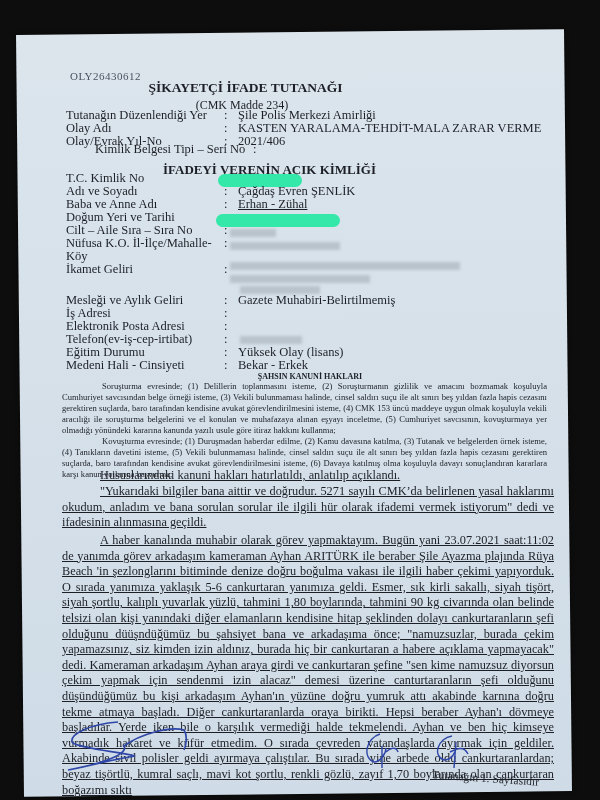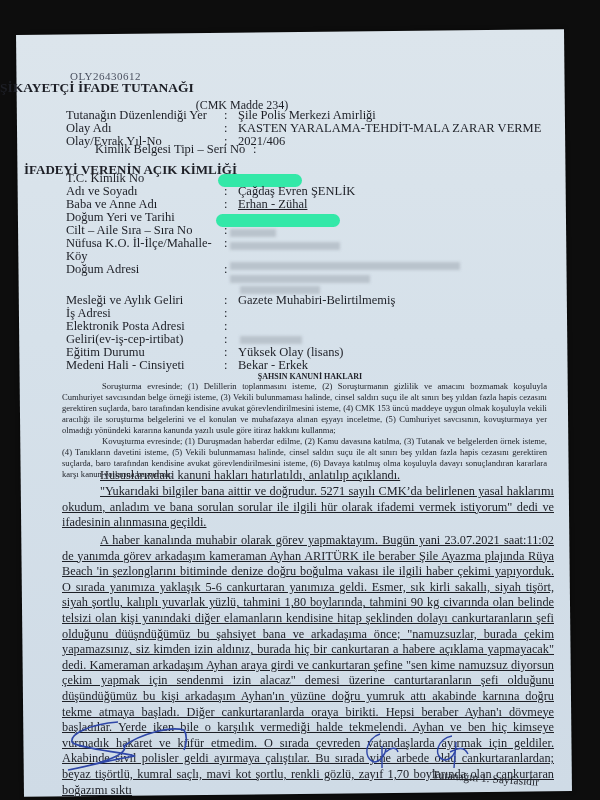--- a/index.html
+++ b/index.html
@@ -1,19 +1,19 @@
 <!DOCTYPE html>
 <html><head>
 <meta charset="utf-8">
 <style>
   html, body { margin:0; padding:0; }
   body { width:600px; height:800px; background:#0d0d0d; position:relative; overflow:hidden; font-family:"Liberation Serif", serif; color:#1d1f26; }
   .paper { position:absolute; left:20px; top:32px; width:548px; height:762px; background:linear-gradient(180deg,#dce5ec 0%,#d6e1ea 40%,#cfdbe6 100%); transform:rotate(-0.6deg); box-shadow:0 0 4px rgba(0,0,0,.5); }
   .doc-id { position:absolute; left:70px; top:70px; font-size:11px; color:#4b5160; letter-spacing:.5px; }
-  .title { position:absolute; left:0; width:491px; text-align:left; font-weight:bold; font-size:13.5px; }
+  .title { position:absolute; left:0; width:491px; text-align:center; font-weight:bold; font-size:13.5px; }
   .subtitle { position:absolute; left:0; width:484px; text-align:center; font-size:12px; }
   .row { position:absolute; left:66px; font-size:12.5px; line-height:14px; white-space:nowrap; }
   .row .lbl { display:inline-block; width:158px; }
   .row .sep { display:inline-block; width:14px; }
   .redact-green { position:absolute; height:13px; background:#33e8a8; border-radius:7px; }
   .blur { position:absolute; height:8px; background:#b9c3cc; filter:blur(1.5px); }
   .small { position:absolute; left:62px; width:485px; font-size:8.6px; line-height:11px; text-align:justify; }
   .small.indent { text-indent:40px; }
   .small-title { position:absolute; left:0; width:620px; text-align:center; font-weight:bold; font-size:8px; }
   .para { position:absolute; left:62px; width:492px; font-size:12.3px; line-height:15.6px; text-align:justify;text-decoration:underline; }
@@ -48,29 +48,29 @@
 <div class="redact-green" style="left:218px;top:174px;width:84px;"></div>
 <div class="row" style="top:184px;"><span class="lbl">Adı ve Soyadı</span><span class="sep">:</span><span>Çağdaş Evren ŞENLİK</span></div>
 <div class="row" style="top:197px;text-decoration:underline;"><span class="lbl">Baba ve Anne Adı</span><span class="sep">:</span><span>Erhan - Zühal</span></div>
 <div class="row" style="top:210px;"><span class="lbl">Doğum Yeri ve Tarihi</span></div>
 <div class="redact-green" style="left:216px;top:214px;width:124px;"></div>
 <div class="row" style="top:223px;"><span class="lbl">Cilt – Aile Sıra – Sıra No</span><span class="sep">:</span></div>
 <div class="blur" style="left:230px;top:229px;width:46px;"></div>
 <div class="row" style="top:236px;"><span class="lbl">Nüfusa K.O. İl-İlçe/Mahalle-</span><span class="sep">:</span></div>
 <div class="blur" style="left:230px;top:242px;width:110px;"></div>
 <div class="row" style="top:249px;"><span class="lbl">Köy</span></div>
-<div class="row" style="top:262px;"><span class="lbl">Doğum Adresi</span><span class="sep">:</span></div>
+<div class="row" style="top:262px;"><span class="lbl">İkamet Geliri</span><span class="sep">:</span></div>
 <div class="blur" style="left:230px;top:262px;width:230px;"></div>
 <div class="blur" style="left:230px;top:275px;width:140px;"></div>
 <div class="blur" style="left:240px;top:286px;width:80px;"></div>
 
 <div class="row" style="top:293px;"><span class="lbl">Mesleği ve Aylık Geliri</span><span class="sep">:</span><span>Gazete Muhabiri-Belirtilmemiş</span></div>
 <div class="row" style="top:306px;"><span class="lbl">İş Adresi</span><span class="sep">:</span></div>
 <div class="row" style="top:319px;"><span class="lbl">Elektronik Posta Adresi</span><span class="sep">:</span></div>
-<div class="row" style="top:332px;"><span class="lbl">Geliri(ev-iş-cep-irtibat)</span><span class="sep">:</span></div>
+<div class="row" style="top:332px;"><span class="lbl">Telefon(ev-iş-cep-irtibat)</span><span class="sep">:</span></div>
 <div class="blur" style="left:240px;top:336px;width:62px;"></div>
 <div class="row" style="top:345px;"><span class="lbl">Eğitim Durumu</span><span class="sep">:</span><span>Yüksek Olay (lisans)</span></div>
 <div class="row" style="top:358px;"><span class="lbl">Medeni Hali - Cinsiyeti</span><span class="sep">:</span><span>Bekar - Erkek</span></div>
 
 <div class="small-title" style="top:372px;">ŞAHSIN KANUNİ HAKLARI</div>
 <div class="small indent" style="top:381px;">Soruşturma evresinde; (1) Delillerin toplanmasını isteme, (2) Soruşturmanın gizlilik ve amacını bozmamak koşuluyla Cumhuriyet savcısından belge örneği isteme, (3) Vekili bulunmaması halinde, cinsel saldırı suçu ile alt sınırı beş yıldan fazla hapis cezasını gerektiren suçlarda, baro tarafından kendisine avukat görevlendirilmesini isteme, (4) CMK 153 üncü maddeye uygun olmak koşuluyla vekili aracılığı ile soruşturma belgelerini ve el konulan ve muhafazaya alınan eşyayı inceletme, (5) Cumhuriyet savcısının, kovuşturmaya yer olmadığı yönündeki kararına kanunda yazılı usule göre itiraz hakkını kullanma;</div>
 <div class="small indent" style="top:436px;">Kovuşturma evresinde; (1) Duruşmadan haberdar edilme, (2) Kamu davasına katılma, (3) Tutanak ve belgelerden örnek isteme, (4) Tanıkların davetini isteme, (5) Vekili bulunmaması halinde, cinsel saldırı suçu ile alt sınırı beş yıldan fazla hapis cezasını gerektiren suçlarda, baro tarafından kendisine avukat görevlendirilmesini isteme, (6) Davaya katılmış olma koşuluyla davayı sonuçlandıran kararlara karşı kanun yollarına başvurma;</div>
 
 <div class="para indent" style="top:468px;">Hususlarındaki kanuni hakları hatırlatıldı, anlatılıp açıklandı.</div>
 <div class="para indent" style="top:484px;">"Yukarıdaki bilgiler bana aittir ve doğrudur.  5271 sayılı CMK’da belirlenen yasal haklarımı okudum, anladım ve bana sorulan sorular ile ilgili hür olarak ifademi vermek istiyorum" dedi ve ifadesinin alınmasına geçildi.</div>

